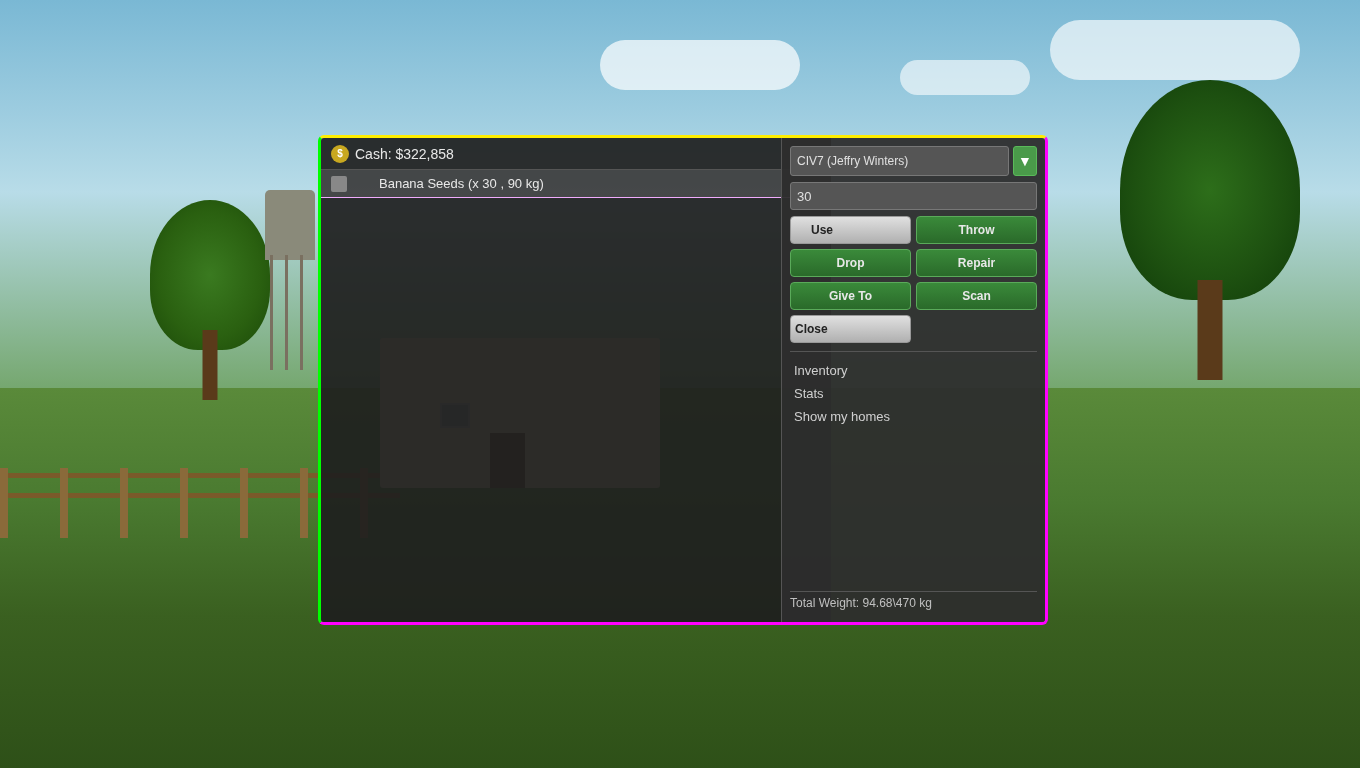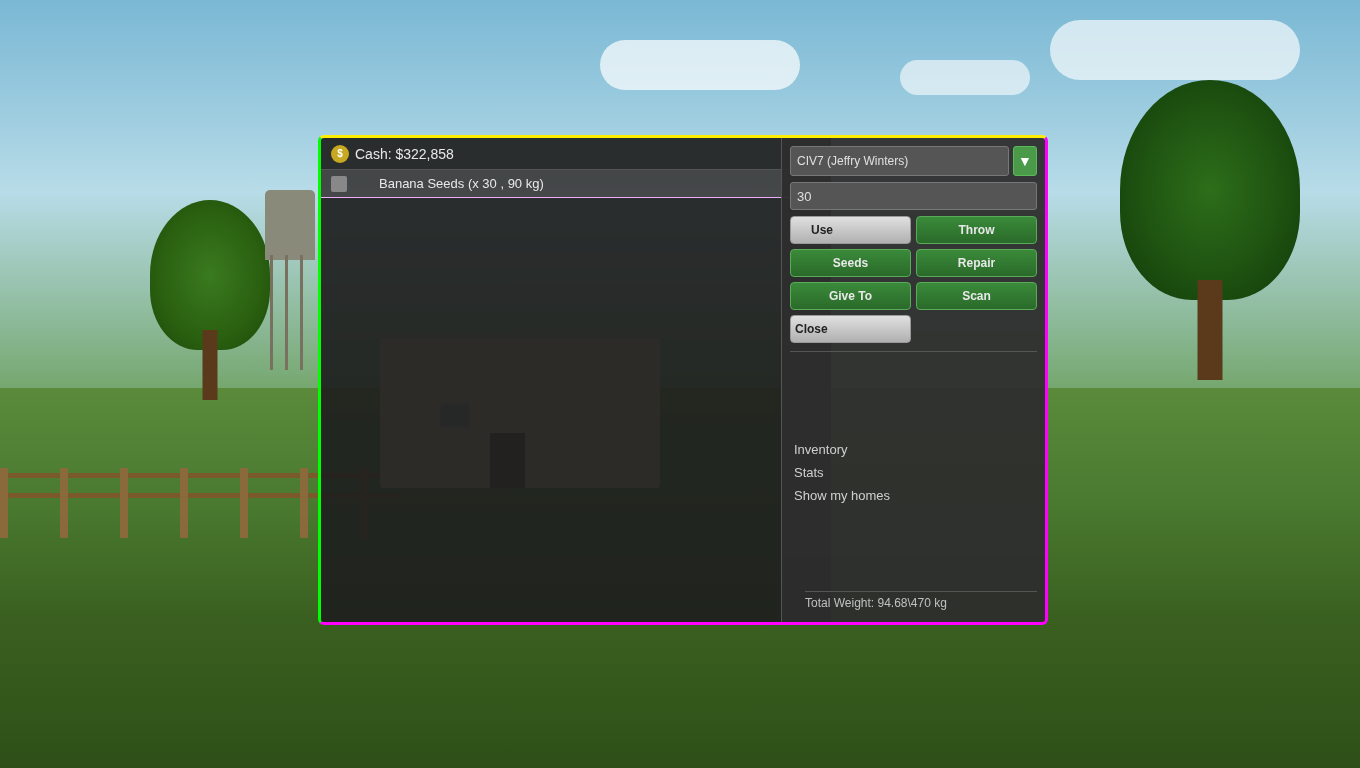--- a/index.html
+++ b/index.html
@@ -324,38 +324,36 @@
       height: 1px;
       background: #555;
       margin: 2px 0;
     }
 
     .menu-list {
       display: flex;
       flex-direction: column;
       gap: 2px;
       flex: 1;
-      justify-content: center;
     }
 
     .menu-item {
       color: #d0d0d0;
       font-size: 13px;
       padding: 3px 4px;
       cursor: pointer;
       border-radius: 2px;
     }
 
     .weight-text {
       color: #c0c0c0;
       font-size: 12px;
       padding: 4px 0;
       border-top: 1px solid #555;
       margin-top: auto;
-      margin-left: 15px;
     }
   </style>
 </head>
 <body>
 
 <div class="background"></div>
 <div class="cloud1"></div>
 <div class="cloud2"></div>
 <div class="cloud3"></div>
 
@@ -409,21 +407,21 @@
     <div class="dropdown-row">
       <select class="char-dropdown"><option>CIV7 (Jeffry Winters)</option></select>
       <div class="dropdown-arrow">▼</div>
     </div>
 
     <input type="text" class="quantity-input" value="30" style="">
 
     <div class="button-grid">
       <button class="btn-use">Use</button>
       <button class="btn-action">Throw</button>
-      <button class="btn-action">Seeds</button>
+      <button class="btn-action">Drop</button>
       <button class="btn-action">Repair</button>
       <button class="btn-action">Give To</button>
       <button class="btn-action">Scan</button>
       <button class="btn-close">Close</button>
     </div>
 
     <div class="divider"></div>
 
     <div class="menu-list">
       <div class="menu-item">Inventory</div>

